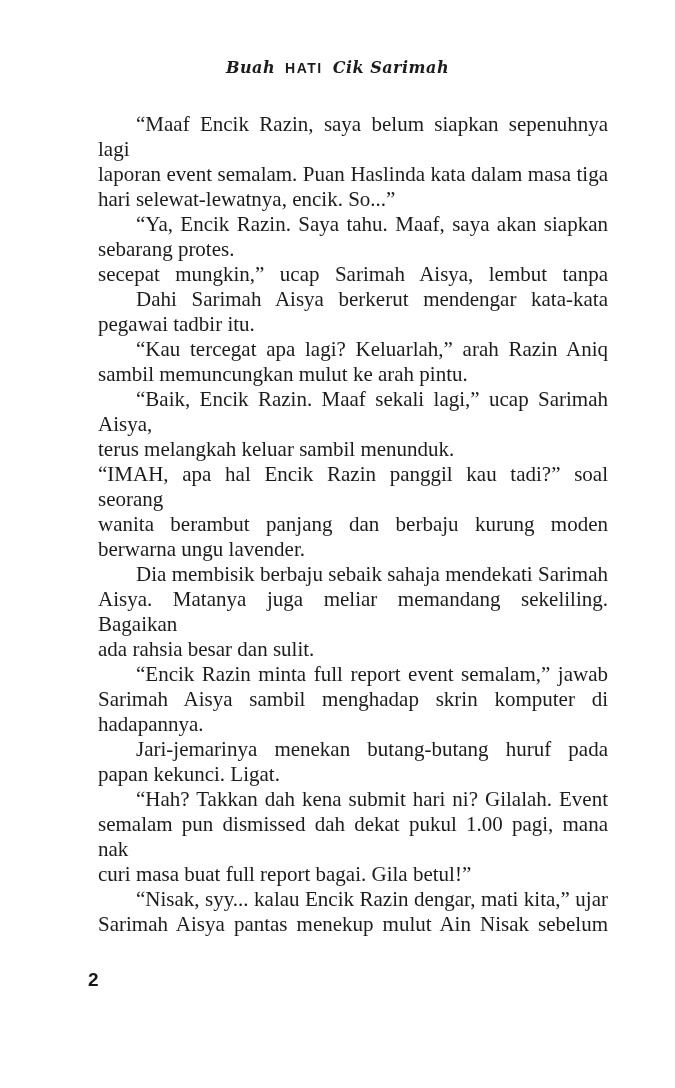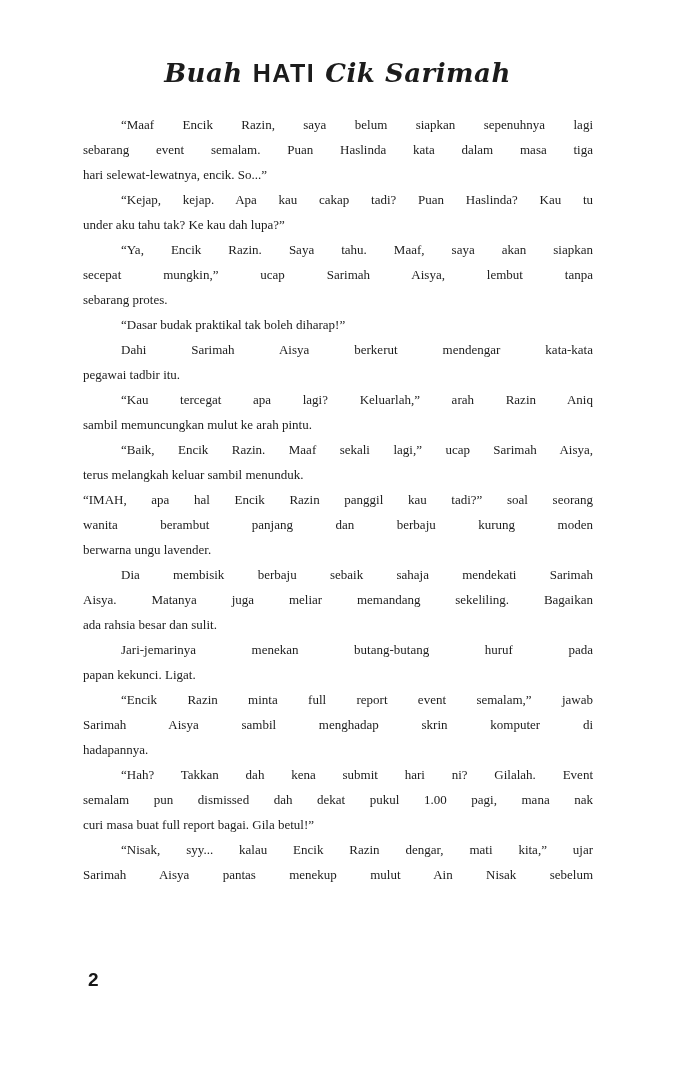--- a/index.html
+++ b/index.html
@@ -18,37 +18,37 @@
     top: 58px;
     left: 0;
     width: 100%;
     text-align: center;
     white-space: nowrap;
   }
   .title-script {
     font-family: "DejaVu Serif", serif;
     font-style: italic;
     font-weight: bold;
-    font-size: 26px;
+    font-size: 16px;
     letter-spacing: 0.5px;
     margin-top: 28px;
   }
   .title-caps {
     font-family: "Liberation Sans", sans-serif;
     font-weight: 800;
-    font-size: 25px;
+    font-size: 14px;
     letter-spacing: 1.5px;
     margin: 10px 6px;
   }
   .body-text {
     position: absolute;
     top: 112px;
-    left: 83px;
+    left: 98px;
     width: 510px;
-    font-size: 13px;
+    font-size: 21px;
     line-height: 25px;
   }
   .section + .section { }
   .line {
     text-align: justify;
     text-align-last: justify;
   }
   .line.last {
     text-align: center;
     text-align-last: left;
@@ -70,34 +70,27 @@
 
 <div class="page">
   <div class="page-header">
     <span><span class="title-script">Buah</span> <span class="title-caps">HATI</span> <span class="title-script">Cik Sarimah</span></span>
   </div>
 
   <div class="body-text">
       <div class="section">
         <div class="para">
           <div class="line indent"><span>“Maaf Encik Razin, saya belum siapkan sepenuhnya lagi</span></div>
-          <div class="line"><span>sebarang </span><span class="it">event</span><span> semalam. Puan Haslinda kata dalam masa tiga</span></div>
+          <div class="line"><span>laporan </span><span class="it">event</span><span> semalam. Puan Haslinda kata dalam masa tiga</span></div>
           <div class="line last"><span>hari selewat-lewatnya, encik. </span><span class="it">So</span><span>...”</span></div>
         </div>
         <div class="para">
-          <div class="line indent"><span>“Kejap, kejap. Apa kau cakap tadi? Puan Haslinda? Kau tu</span></div>
-          <div class="line last"><span class="it">under</span><span> aku tahu tak? Ke kau dah lupa?”</span></div>
-        </div>
-        <div class="para">
           <div class="line indent"><span>“Ya, Encik Razin. Saya tahu. Maaf, saya akan siapkan</span></div>
+          <div class="line last"><span>sebarang protes.</span></div>
           <div class="line"><span>secepat mungkin,” ucap Sarimah Aisya, lembut tanpa</span></div>
-          <div class="line last"><span>sebarang protes.</span></div>
-        </div>
-        <div class="para">
-          <div class="line last indent"><span>“Dasar budak praktikal tak boleh diharap!”</span></div>
         </div>
         <div class="para">
           <div class="line indent"><span>Dahi Sarimah Aisya berkerut mendengar kata-kata</span></div>
           <div class="line last"><span>pegawai tadbir itu.</span></div>
         </div>
         <div class="para">
           <div class="line indent"><span>“Kau tercegat apa lagi? Keluarlah,” arah Razin Aniq</span></div>
           <div class="line last"><span>sambil memuncungkan mulut ke arah pintu.</span></div>
         </div>
         <div class="para">
@@ -110,27 +103,27 @@
           <div class="line"><span>“IMAH, apa hal Encik Razin panggil kau tadi?” soal seorang</span></div>
           <div class="line"><span>wanita berambut panjang dan berbaju kurung moden</span></div>
           <div class="line last"><span>berwarna ungu lavender.</span></div>
         </div>
         <div class="para">
           <div class="line indent"><span>Dia membisik berbaju sebaik sahaja mendekati Sarimah</span></div>
           <div class="line"><span>Aisya. Matanya juga meliar memandang sekeliling. Bagaikan</span></div>
           <div class="line last"><span>ada rahsia besar dan sulit.</span></div>
         </div>
         <div class="para">
-          <div class="line indent"><span>Jari-jemarinya menekan butang-butang huruf pada</span></div>
-          <div class="line last"><span>papan kekunci. Ligat.</span></div>
-        </div>
-        <div class="para">
           <div class="line indent"><span>“Encik Razin minta </span><span class="it">full report event</span><span> semalam,” jawab</span></div>
           <div class="line"><span>Sarimah Aisya sambil menghadap skrin komputer di</span></div>
           <div class="line last"><span>hadapannya.</span></div>
+        </div>
+        <div class="para">
+          <div class="line indent"><span>Jari-jemarinya menekan butang-butang huruf pada</span></div>
+          <div class="line last"><span>papan kekunci. Ligat.</span></div>
         </div>
         <div class="para">
           <div class="line indent"><span>“Hah? Takkan dah kena </span><span class="it">submit</span><span> hari ni? Gilalah. </span><span class="it">Event</span></div>
           <div class="line"><span>semalam pun </span><span class="it">dismissed</span><span> dah dekat pukul 1.00 pagi, mana nak</span></div>
           <div class="line last"><span>curi masa buat </span><span class="it">full report</span><span> bagai. Gila betul!”</span></div>
         </div>
         <div class="para">
           <div class="line indent"><span>“Nisak, syy... kalau Encik Razin dengar, mati kita,” ujar</span></div>
           <div class="line"><span>Sarimah Aisya pantas menekup mulut Ain Nisak sebelum</span></div>
         </div>

